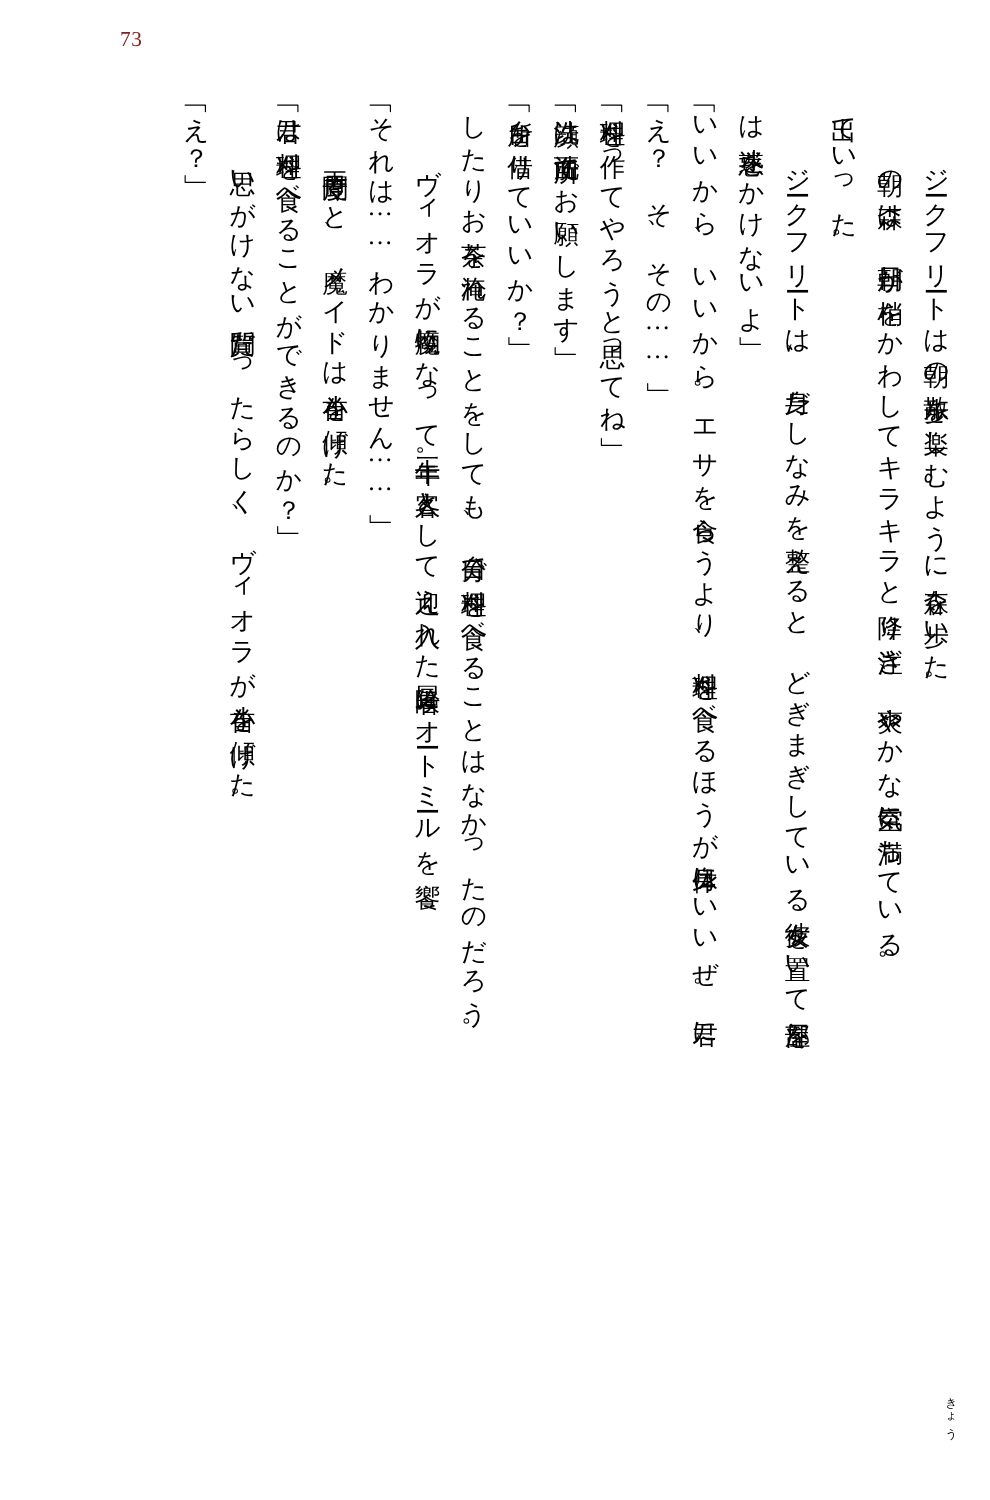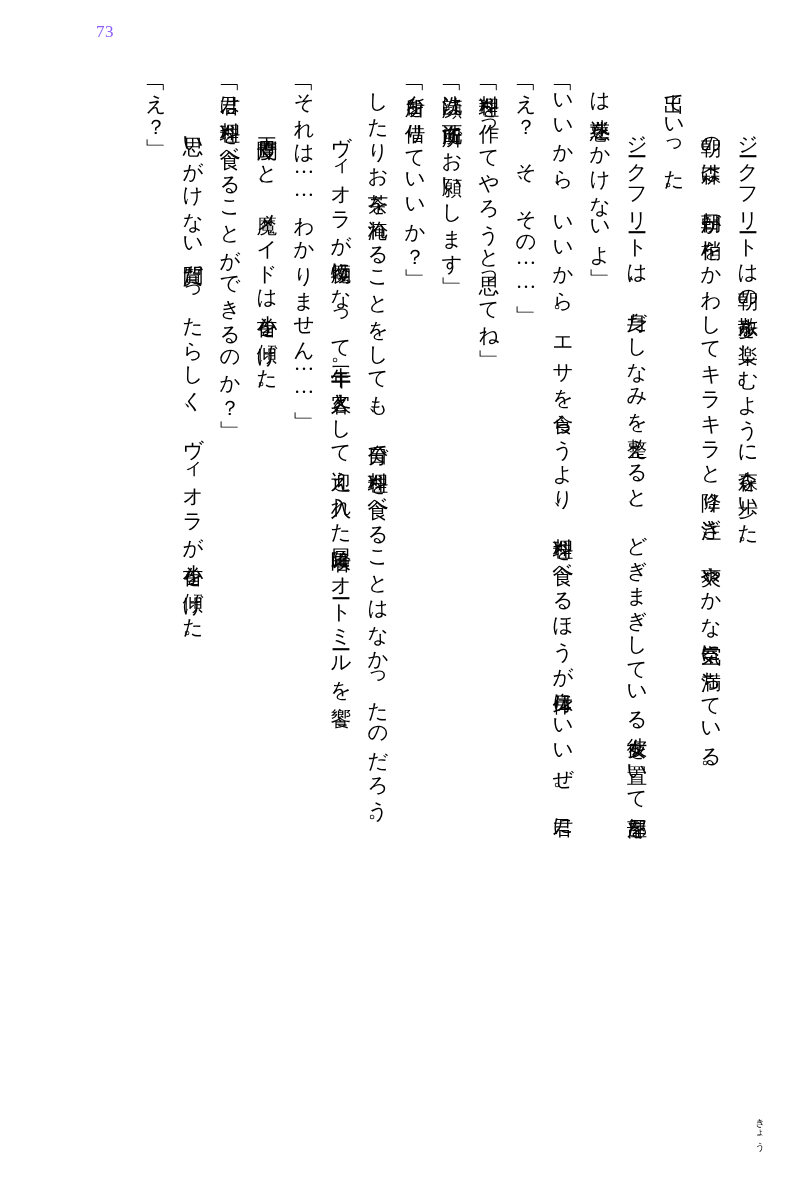--- a/index.html
+++ b/index.html
@@ -20,21 +20,21 @@
     box-sizing: border-box;
   }
   
   .page-number {
     position: absolute;
     top: 22px;
     left: 96px;
     font-size: 17px;
     font-family: "Liberation Serif", "DejaVu Serif", serif;
     letter-spacing: 0.5px;
-    color: #8b5cf6;
+    color: #7f1d1d;
   }
   
   .vtext {
     position: absolute;
     top: 78px;
     right: 34px;
     height: 1080px;
     display: flex;
     flex-direction: row;
     

